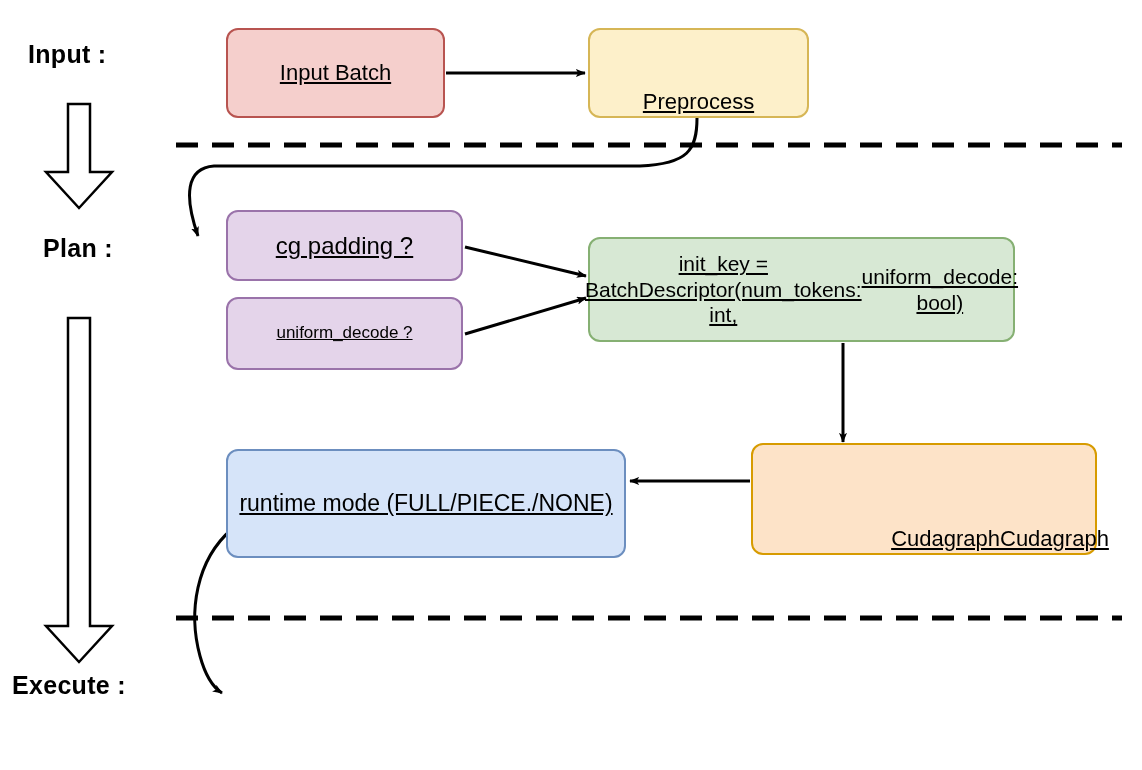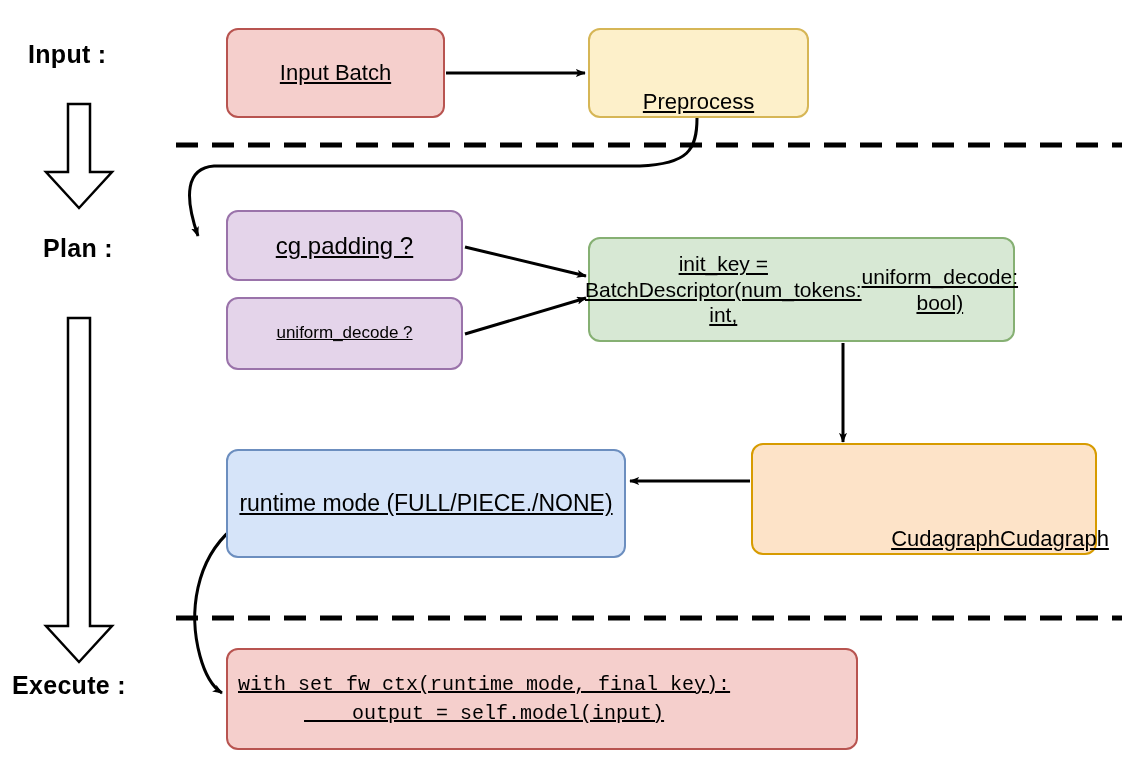--- a/index.html
+++ b/index.html
@@ -175,18 +175,14 @@
   </div>
 
   <div class="node node-orange-outer" style="left:751px; top:443px; width:346px; height:112px; font-size:22px; flex-direction:column; align-items:center;">
     <div style="margin-left:180px; display:flex; align-items:center;">
       <span>Cudagraph</span>
       <span>Cudagraph</span>
     </div>
   </div>
 
 
-  <div class="node node-code" style="left:226px; top:648px; width:632px; height:102px;">
-    <pre><span>with set_fw_ctx(runtime_mode, final_key):</span>
-<span>    output = self.model(input)</span></pre>
-  </div>
 
 </div>
 
 </body></html>

